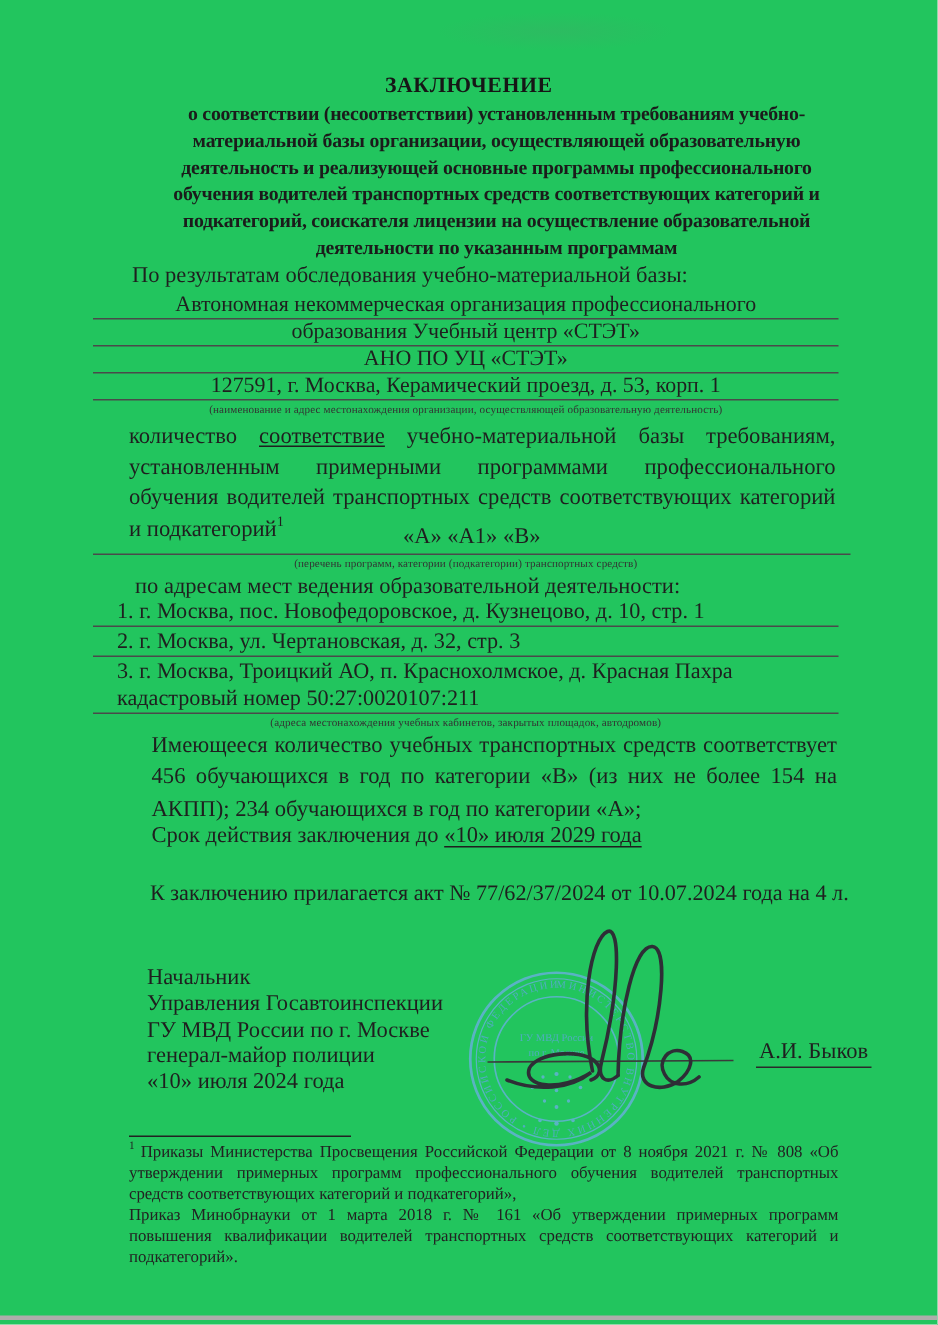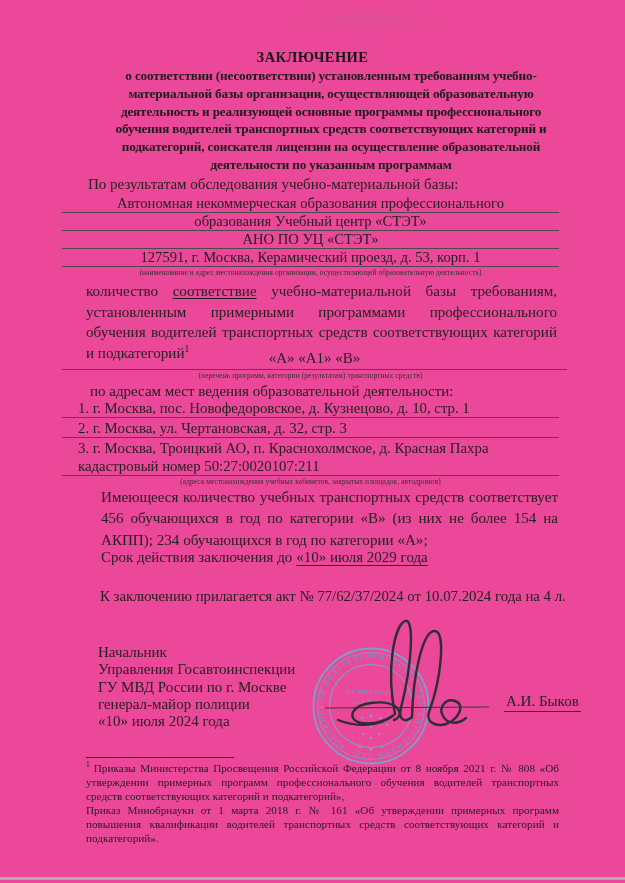--- a/index.html
+++ b/index.html
@@ -1,20 +1,20 @@
 <!DOCTYPE html>
 <html><head>
 <meta charset="utf-8">
 <style>
   html,body{margin:0;padding:0;background:#e8e8e6;}
   .page{
     position:relative;
     width:625px;height:883px;
     margin:0 auto;
-    background:#ec4899;
+    background:#22c55e;
     font-family:"Liberation Serif","DejaVu Serif",serif;
     color:#1f1f1f;
     overflow:hidden;
   }
   .doc-title{
     position:absolute;top:49px;left:0;width:625px;
     text-align:center;font-weight:bold;font-size:14.5px;letter-spacing:.4px;color:#161616;
   }
   .doc-subtitle{
     position:absolute;top:67px;left:100px;width:462px;
@@ -76,30 +76,30 @@
 <body>
 
 <div class="page">
   <div class="smudge"></div>
 
   <div class="doc-title">ЗАКЛЮЧЕНИЕ</div>
   <div class="doc-subtitle">о соответствии (несоответствии) установленным требованиям учебно-материальной базы организации, осуществляющей образовательную деятельность и реализующей основные программы профессионального обучения водителей транспортных средств соответствующих категорий и подкатегорий, соискателя лицензии на осуществление образовательной деятельности по указанным программам</div>
 
   <div class="survey-intro">По результатам обследования учебно-материальной базы:</div>
 
-  <div class="org-line org-1">Автономная некоммерческая образования профессионального</div>
+  <div class="org-line org-1">Автономная некоммерческая организация профессионального</div>
   <div class="org-line org-2">образования Учебный центр «СТЭТ»</div>
   <div class="org-line org-3">АНО ПО УЦ «СТЭТ»</div>
   <div class="org-line org-4">127591, г. Москва, Керамический проезд, д. 53, корп. 1</div>
   <div class="caption org-caption">(наименование и адрес местонахождения организации, осуществляющей образовательную деятельность)</div>
 
   <div class="para para-conclusion"><span>количество </span><span class="uword">соответствие</span><span> учебно-материальной базы требованиям, установленным примерными программами профессионального обучения водителей транспортных средств соответствующих категорий и подкатегорий</span><span class="fn-sup">1</span></div>
 
   <div class="categories-line">«А» «А1» «В»</div>
-  <div class="caption cat-caption">(перечень программ, категории (результатам) транспортных средств)</div>
+  <div class="caption cat-caption">(перечень программ, категории (подкатегории) транспортных средств)</div>
 
   <div class="addr-intro">по адресам мест ведения образовательной деятельности:</div>
   <div class="addr-line addr-1 addr-underline">1.   г. Москва, пос. Новофедоровское, д. Кузнецово, д. 10, стр. 1</div>
   <div class="addr-line addr-2 addr-underline">2.   г. Москва, ул. Чертановская, д. 32, стр. 3</div>
   <div class="addr-line addr-3a">3.   г. Москва, Троицкий АО, п. Краснохолмское, д. Красная Пахра</div>
   <div class="addr-line addr-3b addr-underline">кадастровый номер 50:27:0020107:211</div>
   <div class="caption addr-caption">(адреса местонахождения учебных кабинетов, закрытых площадок, автодромов)</div>
 
   <div class="para para-capacity">Имеющееся количество учебных транспортных средств соответствует 456 обучающихся в год по категории «В» (из них не более 154 на АКПП); 234 обучающихся в год по категории «А»;</div>
 

